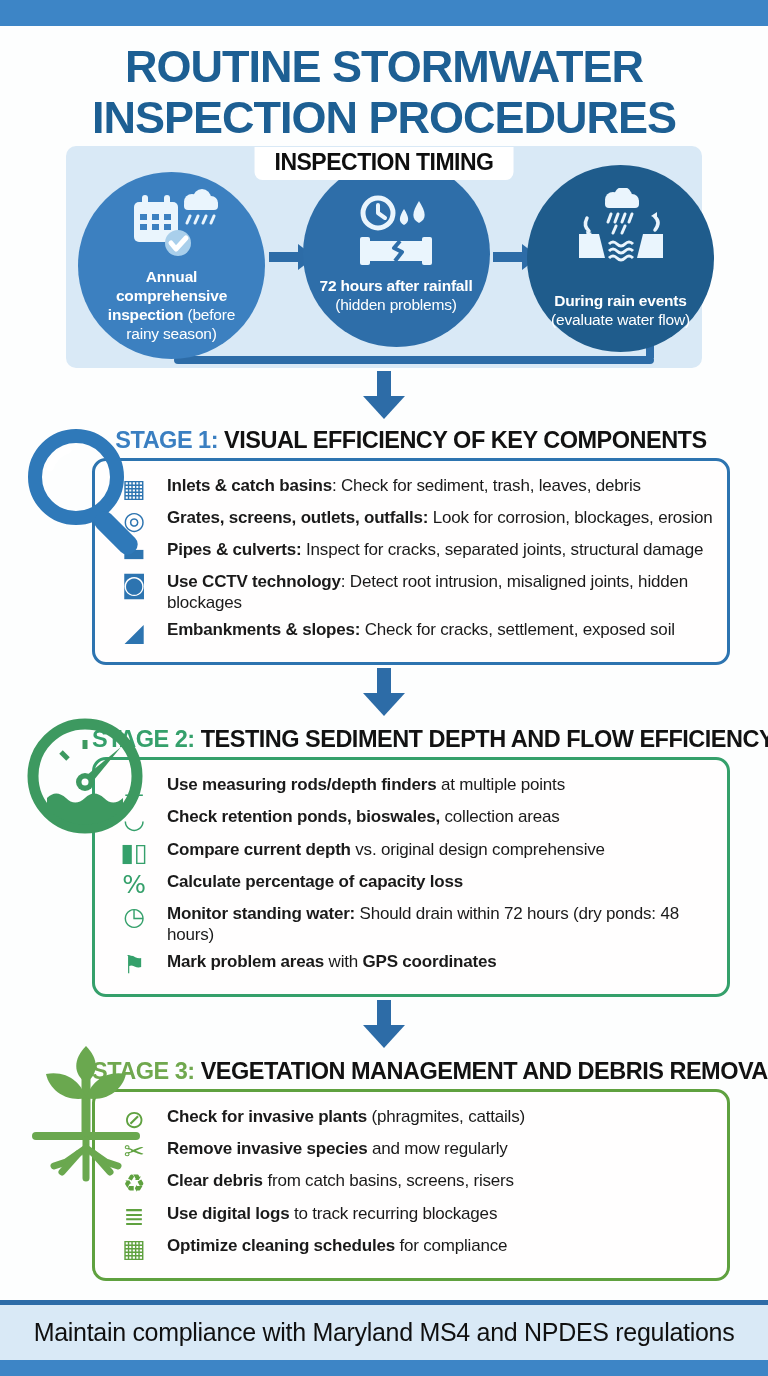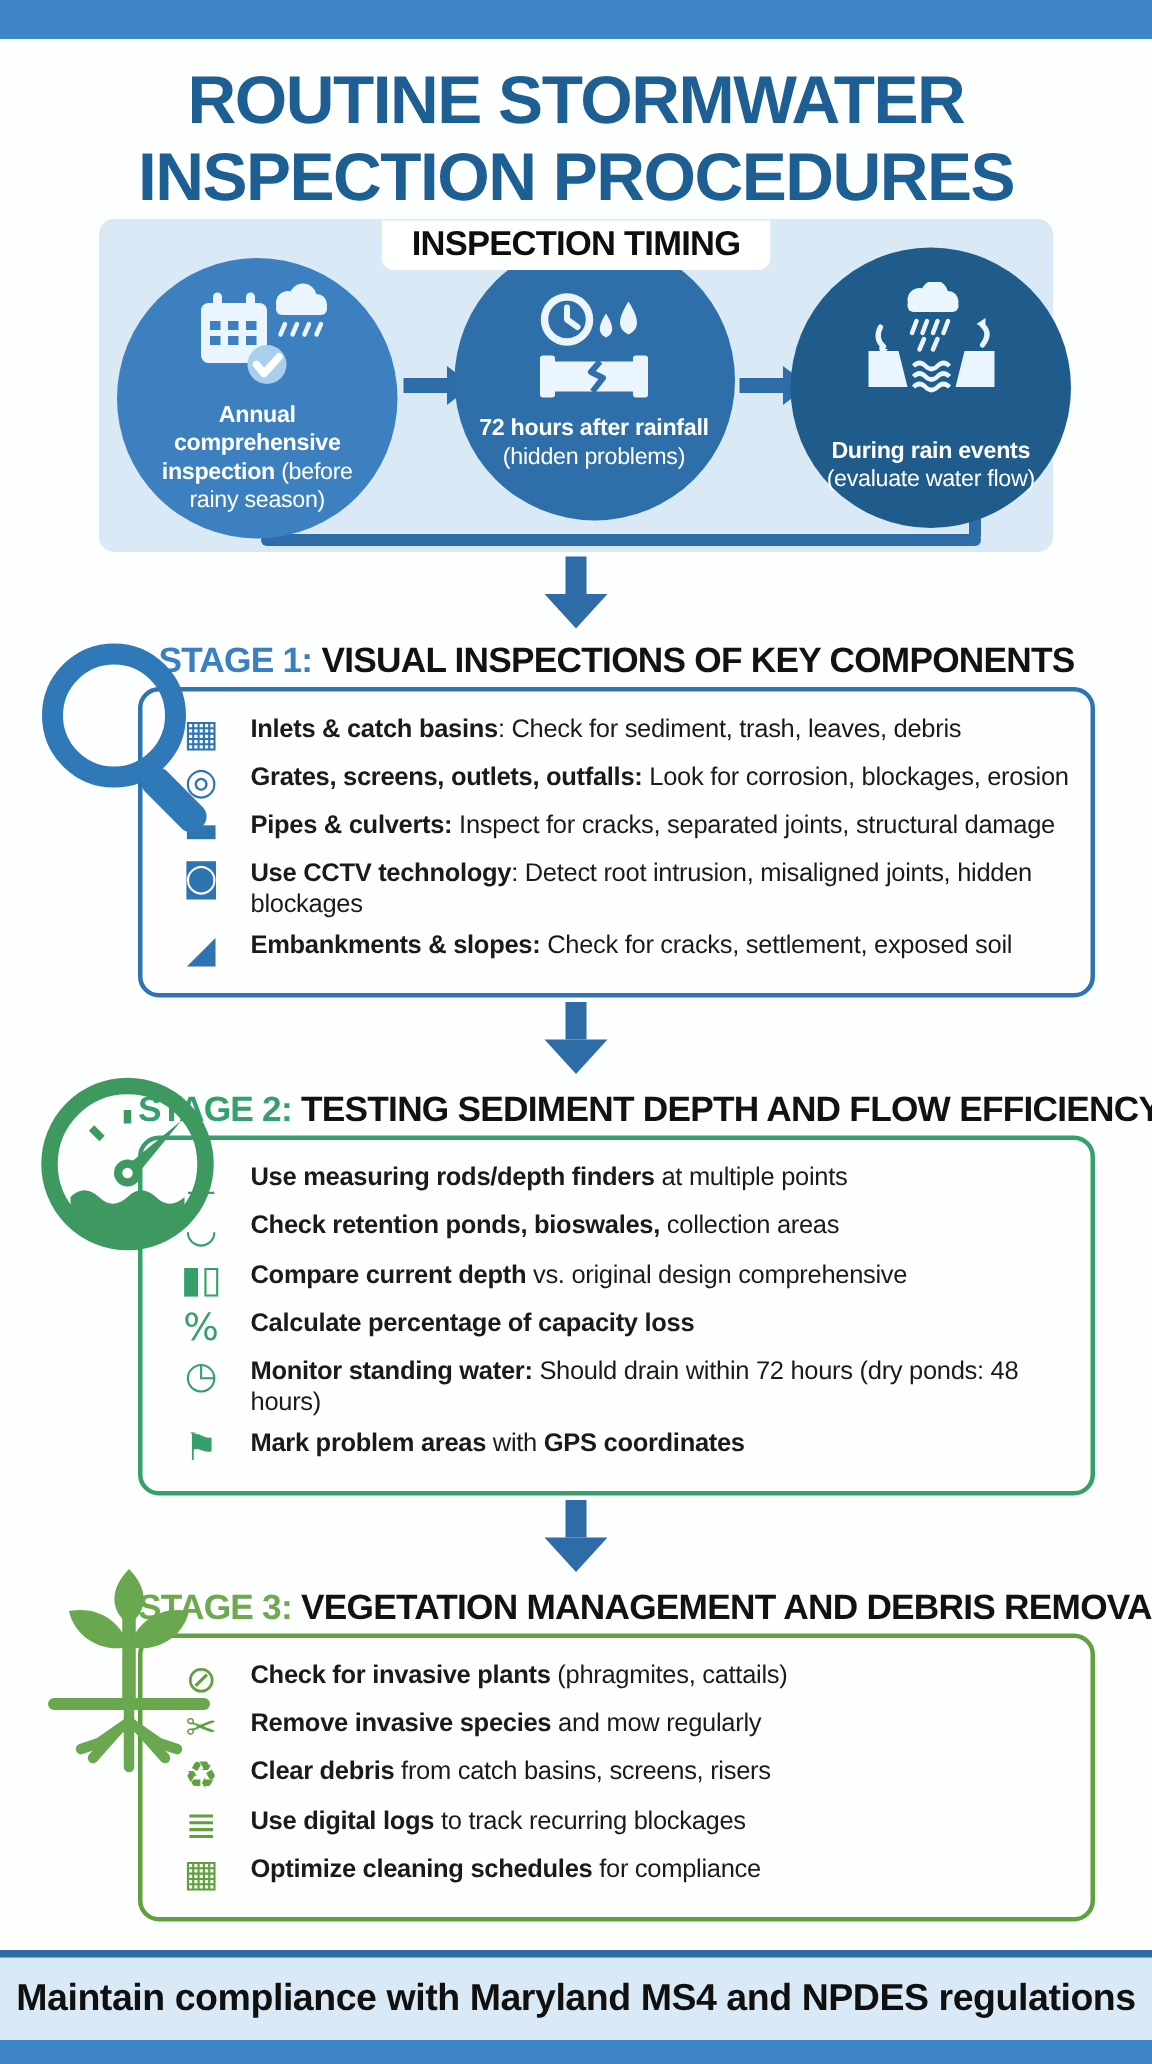--- a/index.html
+++ b/index.html
@@ -54,21 +54,21 @@
           line-height:1.22; color:#1a1a1a; letter-spacing:-0.2px; }
   .item-icon { width:34px; min-width:34px; text-align:center; font-size:25px; line-height:1.05;
                color:var(--border); font-family:"DejaVu Sans", sans-serif; }
   .item-text b { font-weight:bold; }
   .stage-icon { position:absolute; z-index:2; }
 
   
   .footer-band { position:absolute; bottom:16px; left:0; width:100%; height:60px;
                  background:#d9e9f6; border-top:5px solid #2d6ca7;
                  display:flex; align-items:center; justify-content:center;
-                 font-size:25px; color:#101010; letter-spacing:-0.3px;font-weight:bold; }
+                 font-size:25px; color:#101010; letter-spacing:-0.3px; }
 
   .mt-timing { margin-top:2px; }
   .s1 { margin-top:8px; }
   .s2 { margin-top:10px; }
   .s3 { margin-top:10px; }
   .arrow-gap { margin-top:3px; margin-bottom:5px; }
 </style>
 </head>
 <body>
 
@@ -183,21 +183,21 @@
   </div>
 
   <div class="stage s1" style="--accent: #3a7fc1; --border: #2d74b0;">
     <svg class="stage-icon" style="left:20px; top:-4px;" width="130" height="140" viewBox="0 0 130 140">
       <circle cx="56" cy="54" r="41" fill="none" stroke="#2f79b9" stroke-width="14"></circle>
       <path d="M30 45 A 29 29 0 0 1 48 27" stroke="#ffffff" stroke-width="7" fill="none" stroke-linecap="round"></path>
       <rect x="86" y="84" width="20" height="52" rx="9" fill="#2f79b9" transform="rotate(-45 96 110)"></rect>
     </svg>
     <div class="stage-heading">
       <span class="stage-label">STAGE 1:</span>
-      <span>VISUAL INSPECTIONS OF KEY COMPONENTS</span>
+      <span>VISUAL EFFICIENCY OF KEY COMPONENTS</span>
     </div>
     <div class="stage-box">
         <div class="item">
           <span class="item-icon">▦</span>
           <span class="item-text"><b>Inlets &amp; catch basins</b><span>: Check for sediment, trash, leaves, debris</span></span>
         </div>
         <div class="item">
           <span class="item-icon">◎</span>
           <span class="item-text"><b>Grates, screens, outlets, outfalls:</b><span> Look for corrosion, blockages, erosion</span></span>
         </div>

